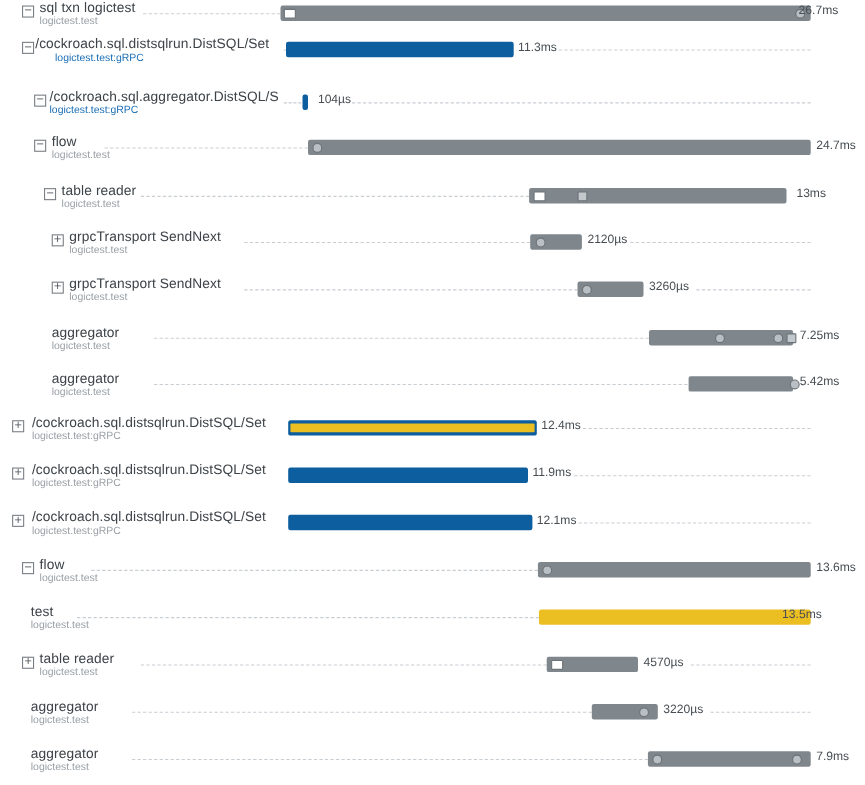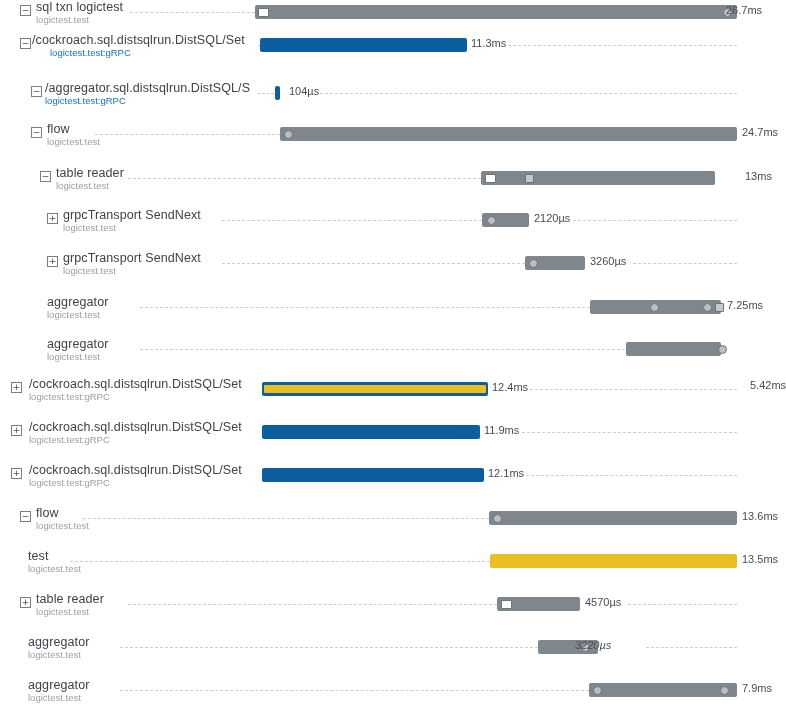--- a/index.html
+++ b/index.html
@@ -151,21 +151,21 @@
     </div>
     <div class="rule" style="left:258px; width:2px;"></div>
     <div class="bar blue" style="left:260px; width:207px;"></div>
     <div class="duration" style="left:471px;">11.3ms</div>
     <div class="rule" style="left:508px; width:229px;"></div>
   </div>
 
   <div class="row" style="top:81px;">
     <div class="label-area" style="left:31px;">
       <div class="toggle">−</div>
-      <div class="op-name" style="left:14px;">/aggregator.sql.distsqlrun.DistSQL/S</div>
+      <div class="op-name" style="left:14px;">/cockroach.sql.aggregator.DistSQL/S</div>
       <div class="svc-name link" style="left:14px;">logictest.test:gRPC</div>
     </div>
     <div class="rule" style="left:258px; width:16px;"></div>
     <div class="bar blue" style="left:275px; width:5px;"></div>
     <div class="duration" style="left:289px;">104µs</div>
     <div class="rule" style="left:320px; width:417px;"></div>
   </div>
 
   <div class="row" style="top:122px;">
     <div class="label-area" style="left:31px;">
@@ -182,21 +182,21 @@
   <div class="row" style="top:166px;">
     <div class="label-area" style="left:40px;">
       <div class="toggle">−</div>
       <div class="op-name" style="left:16px;">table reader</div>
       <div class="svc-name" style="left:16px;">logictest.test</div>
     </div>
     <div class="rule" style="left:128px; width:353px;"></div>
     <div class="bar grey" style="left:481px; width:234px;"></div>
     <div class="tick sq" style="left:485px;"></div>
     <div class="tick sq2" style="left:525px;"></div>
-    <div class="duration" style="left:745px;">13ms</div>
+    <div class="duration" style="left:724px;">13ms</div>
   </div>
 
   <div class="row" style="top:208px;">
     <div class="label-area" style="left:47px;">
       <div class="toggle">+</div>
       <div class="op-name" style="left:16px;">grpcTransport SendNext</div>
       <div class="svc-name" style="left:16px;">logictest.test</div>
     </div>
     <div class="rule" style="left:222px; width:260px;"></div>
     <div class="bar grey" style="left:482px; width:47px;"></div>
@@ -232,21 +232,21 @@
   </div>
 
   <div class="row" style="top:337px;">
     <div class="label-area" style="left:47px;">
       <div class="op-name" style="left:0px;">aggregator</div>
       <div class="svc-name" style="left:0px;">logictest.test</div>
     </div>
     <div class="rule" style="left:140px; width:485px;"></div>
     <div class="bar grey" style="left:626px; width:95px;"></div>
     <div class="tick" style="left:718px;"></div>
-    <div class="duration" style="left:750px;margin-top:38px;">5.42ms</div>
+    <div class="duration" style="left:727px;">5.42ms</div>
   </div>
 
   <div class="row" style="top:377px;">
     <div class="label-area" style="left:11px;">
       <div class="toggle">+</div>
       <div class="op-name" style="left:18px;">/cockroach.sql.distsqlrun.DistSQL/Set</div>
       <div class="svc-name" style="left:18px;">logictest.test:gRPC</div>
     </div>
     <div class="bar striped" style="left:262px; width:226px;"></div>
     <div class="duration" style="left:492px;">12.4ms</div>
@@ -287,21 +287,21 @@
     <div class="duration" style="left:742px;">13.6ms</div>
   </div>
 
   <div class="row" style="top:549px;">
     <div class="label-area" style="left:28px;">
       <div class="op-name" style="left:0px;">test</div>
       <div class="svc-name" style="left:0px;">logictest.test</div>
     </div>
     <div class="rule" style="left:70px; width:420px;"></div>
     <div class="bar yellow" style="left:490px; width:247px;"></div>
-    <div class="duration" style="left:742px;">13.5ms</div>
+    <div class="duration" style="left:711px;">13.5ms</div>
   </div>
 
   <div class="row" style="top:592px;">
     <div class="label-area" style="left:20px;">
       <div class="toggle">+</div>
       <div class="op-name" style="left:16px;">table reader</div>
       <div class="svc-name" style="left:16px;">logictest.test</div>
     </div>
     <div class="rule" style="left:128px; width:369px;"></div>
     <div class="bar grey" style="left:497px; width:83px;"></div>
@@ -311,21 +311,21 @@
   </div>
 
   <div class="row" style="top:635px;">
     <div class="label-area" style="left:28px;">
       <div class="op-name" style="left:0px;">aggregator</div>
       <div class="svc-name" style="left:0px;">logictest.test</div>
     </div>
     <div class="rule" style="left:120px; width:418px;"></div>
     <div class="bar grey" style="left:538px; width:60px;"></div>
     <div class="tick" style="left:581px;"></div>
-    <div class="duration" style="left:575px;font-style:italic;">3220µs</div>
+    <div class="duration" style="left:603px;">3220µs</div>
     <div class="rule" style="left:646px; width:91px;"></div>
   </div>
 
   <div class="row" style="top:678px;">
     <div class="label-area" style="left:28px;">
       <div class="op-name" style="left:0px;">aggregator</div>
       <div class="svc-name" style="left:0px;">logictest.test</div>
     </div>
     <div class="rule" style="left:120px; width:469px;"></div>
     <div class="bar grey" style="left:589px; width:148px;"></div>

